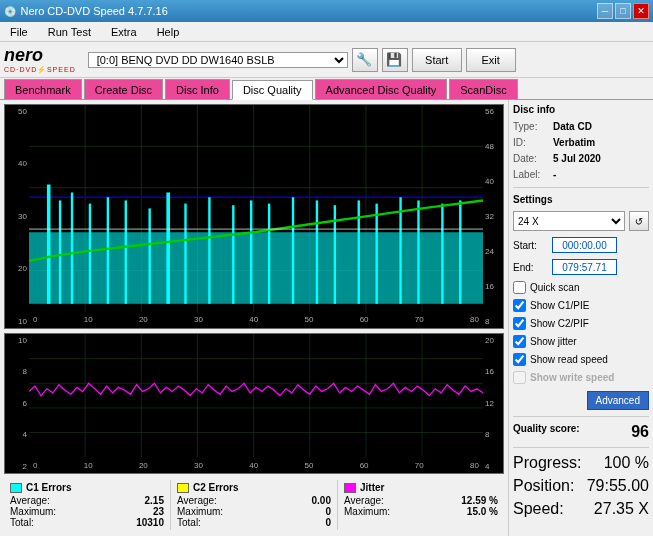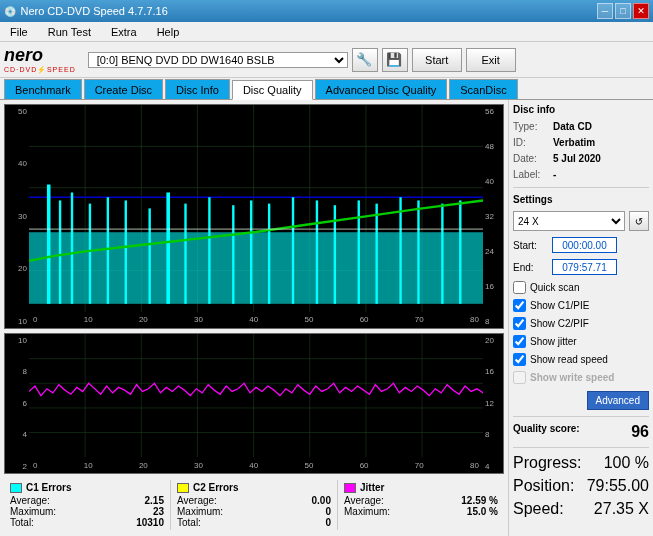--- a/index.html
+++ b/index.html
@@ -90,21 +90,21 @@
       display: flex;
       align-items: flex-end;
       padding: 0 4px;
       border-bottom: 1px solid #999;
     }
     .tab {
       padding: 2px 10px;
       font-size: 11px;
       border: 1px solid #999;
       border-bottom: none;
-      background: #0ea5e9;
+      background: #ec4899;
       cursor: pointer;
       margin-right: 2px;
       height: 20px;
       display: flex; align-items: center;
     }
     .tab.active {
       background: #fff;
       border-bottom: 1px solid #fff;
       margin-bottom: -1px;
       z-index: 1;

